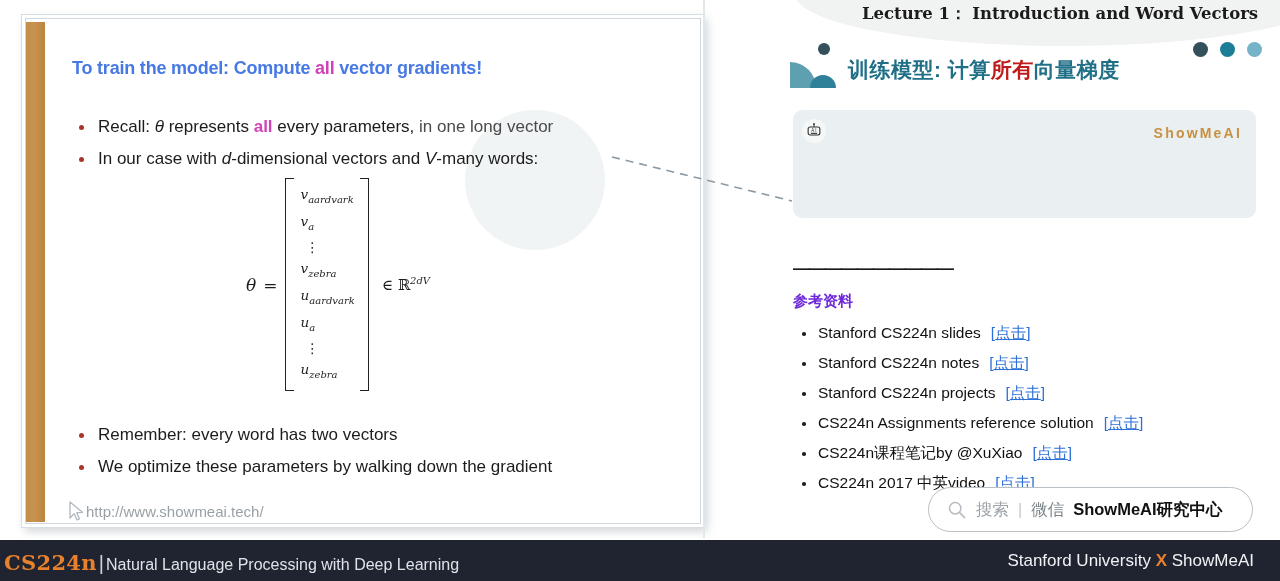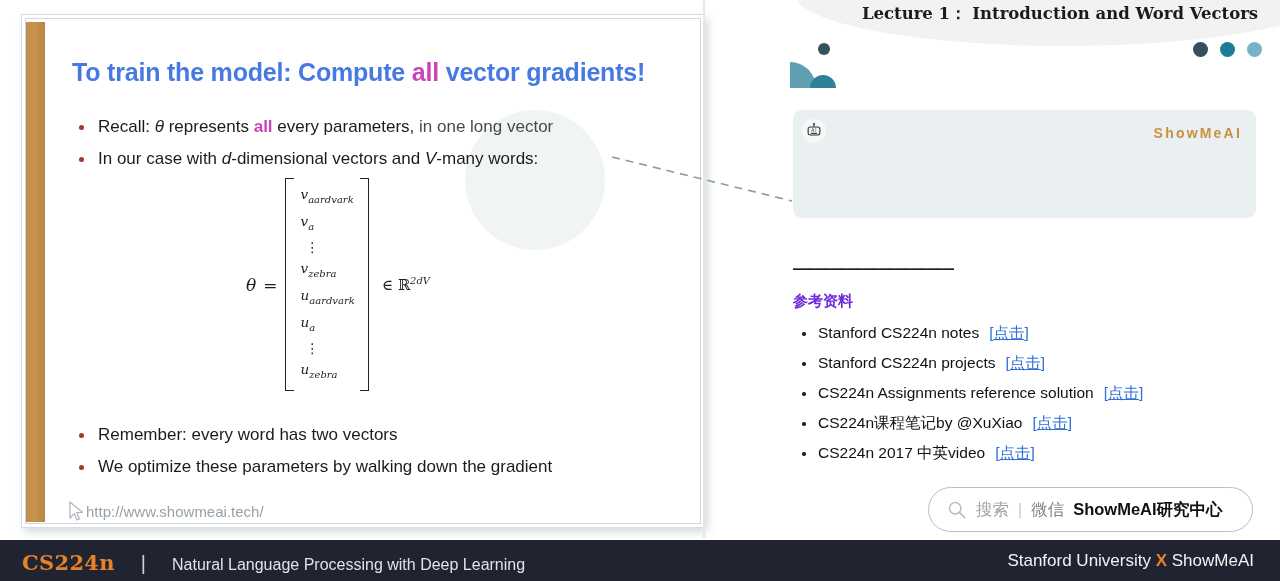--- a/index.html
+++ b/index.html
@@ -30,21 +30,21 @@
     overflow:hidden;
   }
   .slide-bar{
     position:absolute;left:26px;top:22px;width:19px;height:500px;
     background:linear-gradient(90deg,#c28e4c 0%,#c9924f 45%,#b9853f 100%);
   }
 
   .slide-title{
     position:absolute;left:72px;top:58px;
     font-family:"Liberation Sans","DejaVu Sans",sans-serif;
-    font-weight:bold;font-size:25px;letter-spacing:-0.2px;
+    font-weight:bold;font-size:18px;letter-spacing:-0.2px;
     color:#4779e4;white-space:nowrap;
   }
   .slide-title .hl{color:#cf43b8;}
 
   .bullets{position:absolute;left:72px;top:116px;width:600px;}
   .bullet{position:relative;padding-left:26px;margin-bottom:10px;
           font-size:17px;color:#1c1c1c;line-height:22px;white-space:nowrap;}
   .bullet::before{
     content:"";position:absolute;left:7px;top:9px;width:5px;height:5px;
     border-radius:50%;background:#a8342a;
@@ -170,21 +170,21 @@
   .sb-ph{color:#9da4a9;font-size:16.5px;}
   .sb-sep{color:#c2c8cc;font-size:16px;}
   .sb-wx{color:#7d858b;font-size:16.5px;}
   .sb-brand{color:#111;font-size:16.5px;font-weight:bold;}
 
   
   .footer{
     position:absolute;left:0;bottom:0;width:1280px;height:41px;
     background:#1f2430;border-top:2px solid #ffffff;
   }
-  .f-left{position:absolute;left:22px;top:10px;display:flex;align-items:baseline;gap:26px;}
+  .f-left{position:absolute;left:4px;top:10px;display:flex;align-items:baseline;gap:2px;}
   .f-cs{font-family:"DejaVu Serif","Liberation Serif",serif;font-weight:bold;
         font-size:21px;color:#e8812c;letter-spacing:.3px;}
   .f-pipe{color:#cfd3d8;font-size:20px;font-weight:300;}
   .f-sub{color:#dfe3e7;font-size:16px;}
   .f-right{position:absolute;right:26px;top:11px;font-size:17px;color:#f0f2f4;}
   .f-right .x{color:#e8812c;font-weight:bold;}
 </style>
 </head>
 <body>
 
@@ -252,38 +252,42 @@
     <span class="dot" style="background:#1c7d96"></span>
     <span class="dot" style="background:#75b4c8"></span>
   </div>
 
   <svg class="deco" viewBox="0 0 64 48">
     <path d="M4 48 L4 22 A26 26 0 0 1 30 48 Z" fill="#5e9fb1"></path>
     <path d="M24 48 A13 13 0 0 1 50 48 Z" fill="#2f8199"></path>
     <circle cx="38" cy="9" r="6" fill="#33505c"></circle>
   </svg>
 
+  <div class="cn-title">
+    <span>训练模型: 计算</span><span class="red">所有</span><span>向量梯度</span>
+  </div>
 
   <div class="info-card">
     <span class="ai-badge">
       <svg viewBox="0 0 20 20" width="18" height="18">
         <rect x="3.5" y="5.5" width="13" height="9" rx="2.2" fill="none" stroke="#2c2c2c" stroke-width="1.2"></rect>
         <line x1="10" y1="2.5" x2="10" y2="5.5" stroke="#2c2c2c" stroke-width="1.1"></line>
         <circle cx="10" cy="2.2" r="1" fill="#2c2c2c"></circle>
         <text x="10" y="11.6" font-size="5" text-anchor="middle" fill="#2c2c2c" font-family="'Liberation Sans',sans-serif">A I</text>
         <rect x="6.5" y="12" width="7" height="1.2" fill="#2c2c2c"></rect>
       </svg>
     </span>
     <span class="brand">ShowMeAI</span>
   </div>
 
   <div class="ref-rule">——————————</div>
   <div class="ref-head">参考资料</div>
 
   <div class="ref-list">
+    <div class="ref-li"><span>Stanford CS224n slides</span><span class="lnk">[<u>点击</u>]</span></div>
     <div class="ref-li"><span>Stanford CS224n notes</span><span class="lnk">[<u>点击</u>]</span></div>
     <div class="ref-li"><span>Stanford CS224n projects</span><span class="lnk">[<u>点击</u>]</span></div>
     <div class="ref-li"><span>CS224n Assignments reference solution</span><span class="lnk">[<u>点击</u>]</span></div>
     <div class="ref-li"><span>CS224n课程笔记by @XuXiao</span><span class="lnk">[<u>点击</u>]</span></div>
     <div class="ref-li"><span>CS224n 2017 中英video</span><span class="lnk">[<u>点击</u>]</span></div>
   </div>
 
   <div class="searchbox">
     <svg class="mag-ic" viewBox="0 0 20 20">
       <circle cx="8.2" cy="8.2" r="5.7" fill="none" stroke="#b6bcc1" stroke-width="1.5"></circle>

